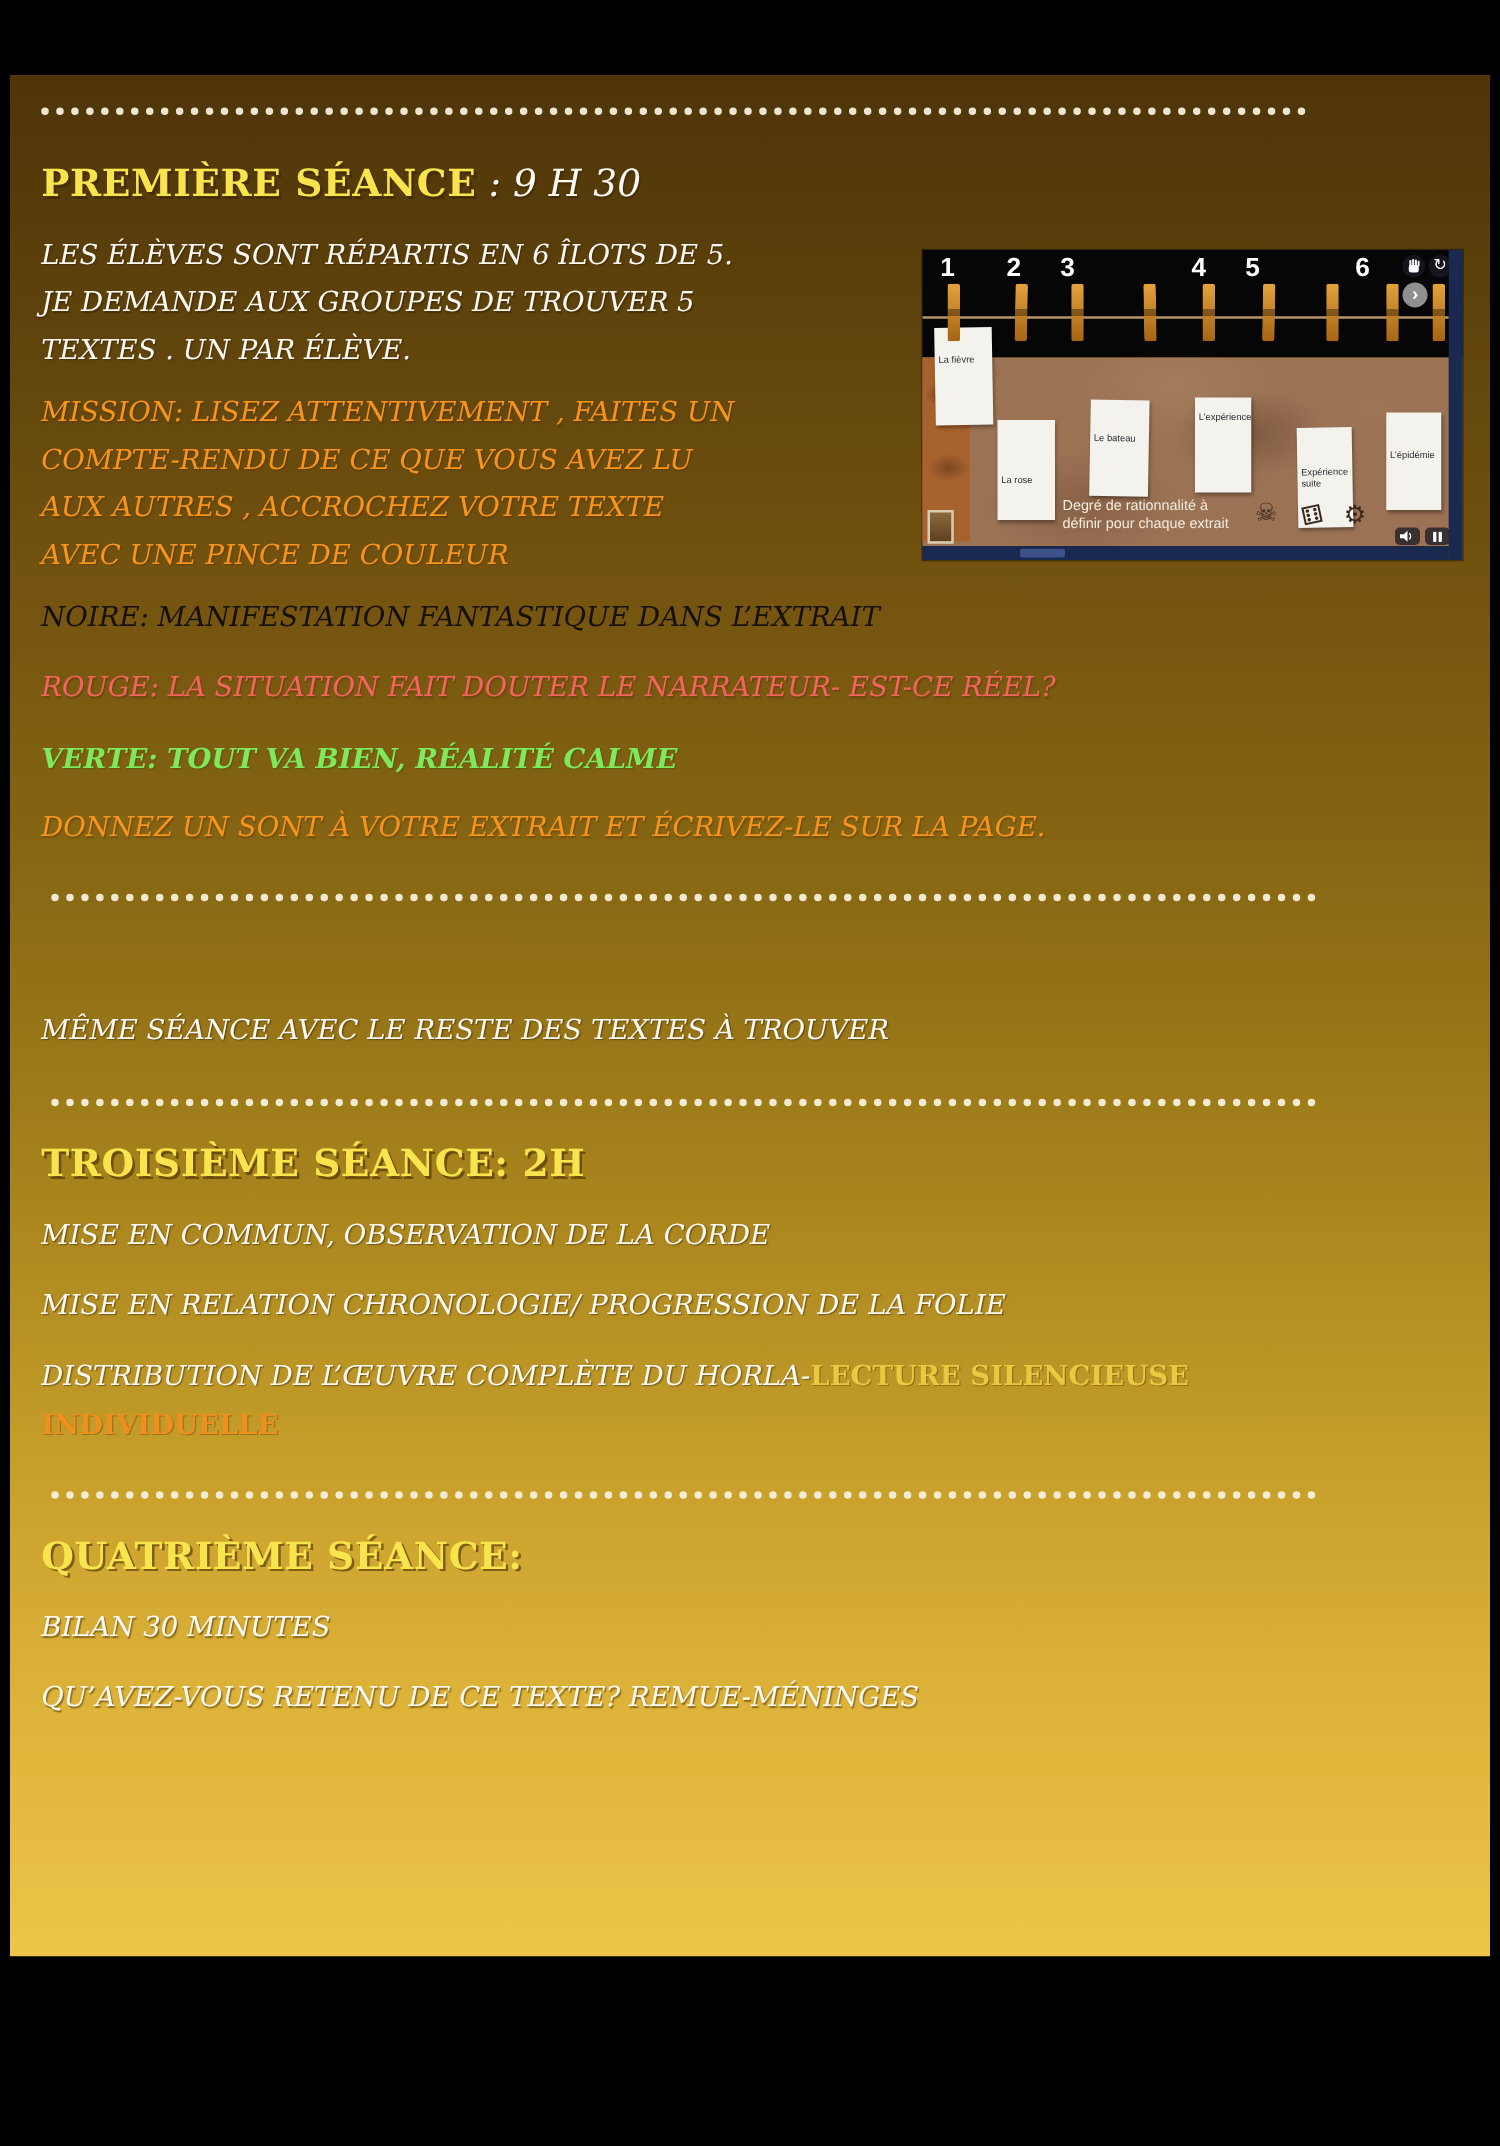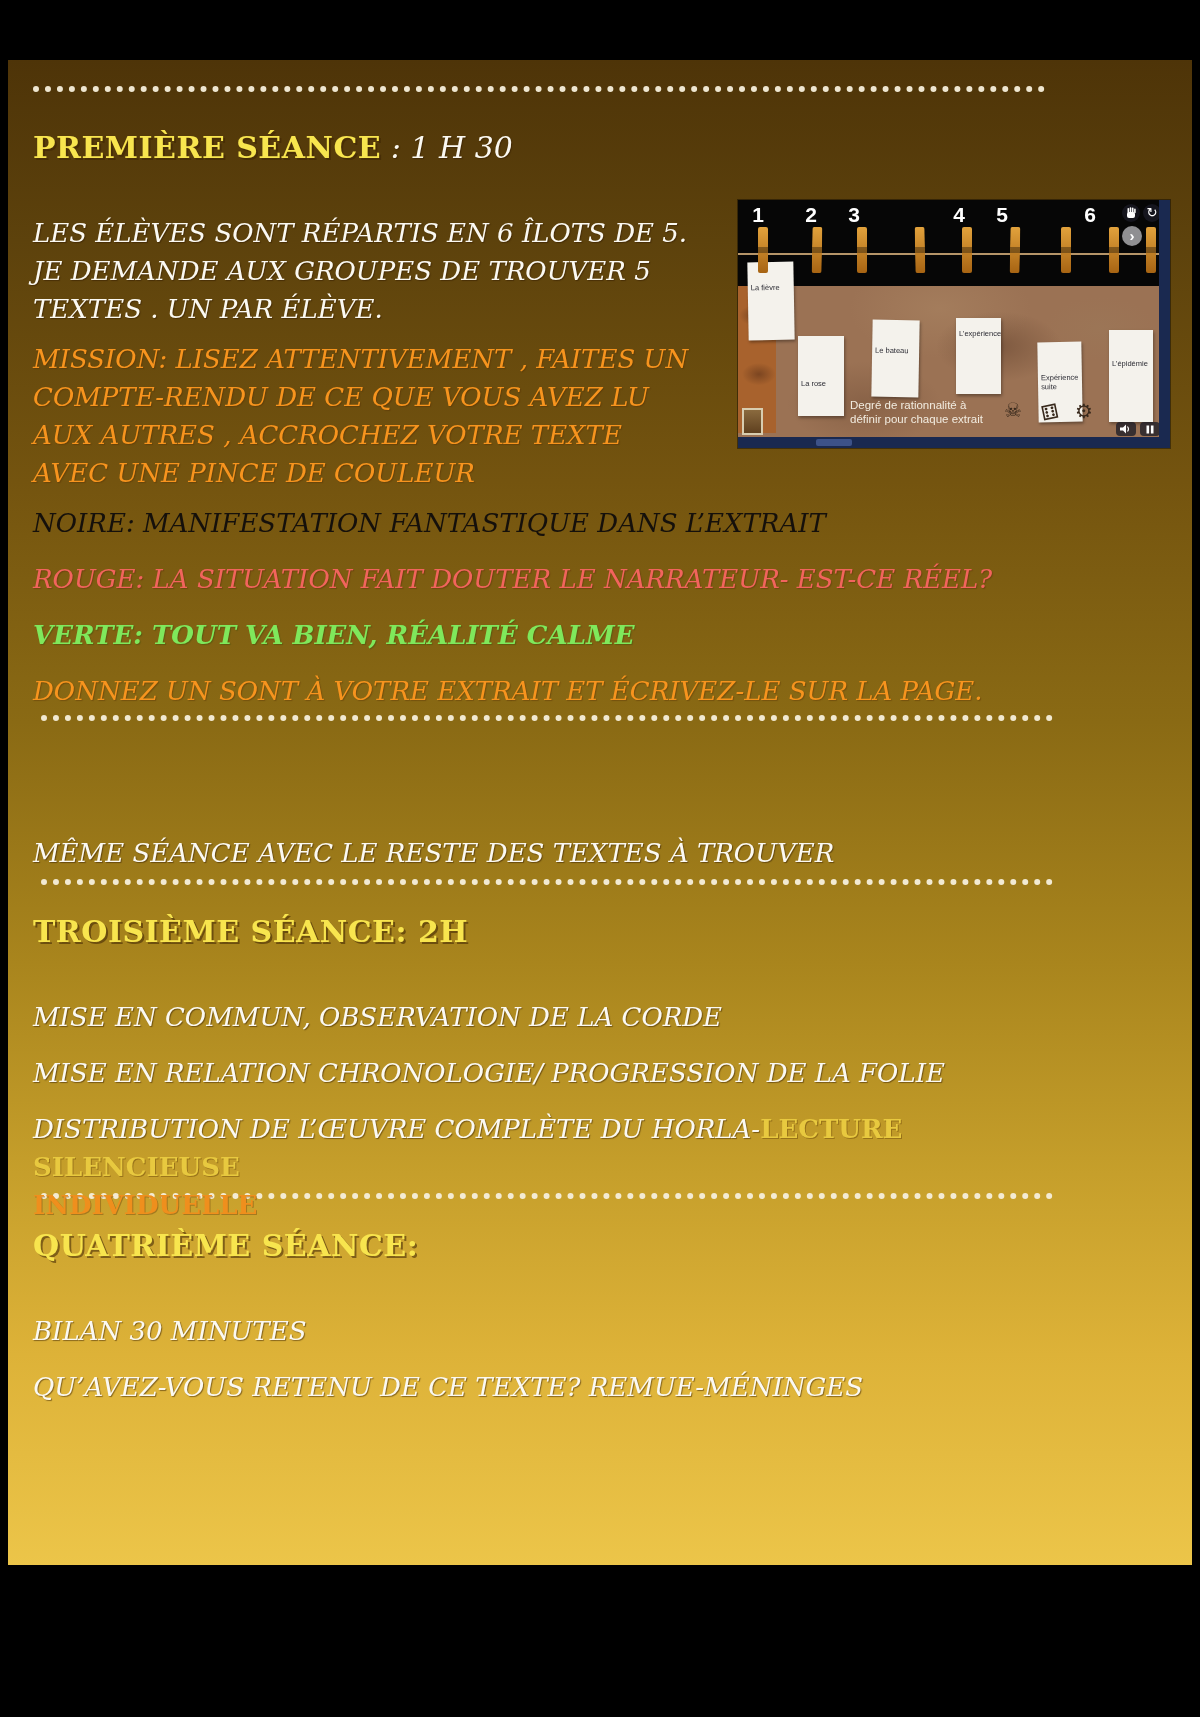--- a/index.html
+++ b/index.html
@@ -7,22 +7,22 @@
         font-family:"DejaVu Serif",serif;}
   .canvas{position:absolute;left:8px;top:60px;width:1184px;height:1505px;
         background:linear-gradient(180deg,#4e3408 0%,#5d420c 12%,#74540f 28%,#8a6a14 44%,
                    #a9851d 60%,#c69f2b 74%,#ddb238 86%,#ecc549 100%);}
   .abs{position:absolute;}
   .dots{height:0;border-top:6px dotted #f7f0dc;opacity:.95;}
   .h1{font-weight:bold;font-size:30px;color:#f8e54e;letter-spacing:.5px;
       text-shadow:2px 2px 0 rgba(61,35,3,.55);white-space:nowrap;}
   .h1 .dur{font-weight:normal;font-style:italic;color:#fbf9f2;letter-spacing:0;
       text-shadow:1px 1px 1px rgba(50,25,0,.5);}
-  .body{font-style:italic;font-size:26px;line-height:38px;color:#fbf9f2;
-      text-shadow:1px 1px 1px rgba(50,25,0,.5);margin-top:28px;}
+  .body{font-style:italic;font-size:22px;line-height:38px;color:#fbf9f2;
+      text-shadow:1px 1px 1px rgba(50,25,0,.5);}
   .orange{color:#f7941e;text-shadow:1px 1px 1px rgba(80,40,0,.35);}
   .blacktxt{color:#15100b;text-shadow:none;}
   .red{color:#f2645d;text-shadow:1px 1px 1px rgba(80,20,10,.3);}
   .green{color:#7fe85b;text-shadow:1px 1px 1px rgba(20,70,10,.3);}
   .accentbold{font-style:normal;font-weight:bold;color:#e8c93f;
       text-shadow:1px 1px 0 rgba(90,55,5,.4);}
   .accentbold2{display:block;font-style:normal;font-weight:bold;color:#ef8f1d;
       text-shadow:1px 1px 0 rgba(90,45,5,.35);}
   
   .embed{position:absolute;left:730px;top:140px;width:432px;height:248px;
@@ -72,21 +72,21 @@
 <div class="page">
 
   <div class="canvas">
 
     <div class="abs dots" style="left:25px;top:26px;width:1012px;"></div>
     <div class="abs dots" style="left:33px;top:655px;width:1012px;"></div>
     <div class="abs dots" style="left:33px;top:819px;width:1012px;"></div>
     <div class="abs dots" style="left:33px;top:1133px;width:1012px;"></div>
 
     <div class="abs h1" style="left:25px;top:70px;">
-      <span>PREMIÈRE SÉANCE</span><span class="dur"> : 1 H 30</span>
+      <span>PREMIÈRE SÉANCE</span><span class="dur"> : 9 H 30</span>
     </div>
     <div class="abs body" style="left:25px;top:126px;width:660px;">
       <div>LES ÉLÈVES SONT RÉPARTIS EN 6 ÎLOTS DE 5.</div>
       <div>JE DEMANDE AUX GROUPES DE TROUVER 5</div>
       <div>TEXTES . UN PAR ÉLÈVE.</div>
     </div>
     <div class="abs body orange" style="left:25px;top:252px;width:660px;">
       <div>MISSION: LISEZ ATTENTIVEMENT , FAITES UN</div>
       <div>COMPTE-RENDU DE CE QUE VOUS AVEZ LU</div>
       <div>AUX AUTRES , ACCROCHEZ VOTRE TEXTE</div>
@@ -137,21 +137,21 @@
         </div>
       <div class="card" style="left:134px;top:120px;width:47px;height:77px;transform:rotate(1deg);">
         <span style="margin-top:27px;">Le bateau</span>
         </div>
       <div class="card" style="left:218px;top:118px;width:45px;height:76px;">
         <span style="margin-top:12px;">L’expérience</span>
         </div>
       <div class="card" style="left:300px;top:142px;width:44px;height:80px;transform:rotate(-1deg);">
         <span style="margin-top:32px;">Expérience suite</span>
         </div>
-      <div class="card" style="left:371px;top:130px;width:44px;height:92px;">
+      <div class="card" style="left:371px;top:130px;width:44px;height:78px;">
         <span style="margin-top:30px;">L’épidémie</span>
         </div>
 
       <div class="pin" style="left:20px;"></div>
       <div class="pin" style="left:74px;transform:rotate(1deg);"></div>
       <div class="pin" style="left:119px;"></div>
       <div class="pin" style="left:177px;transform:rotate(-1deg);"></div>
       <div class="pin" style="left:224px;"></div>
       <div class="pin" style="left:272px;transform:rotate(1deg);"></div>
       <div class="pin" style="left:323px;"></div>

